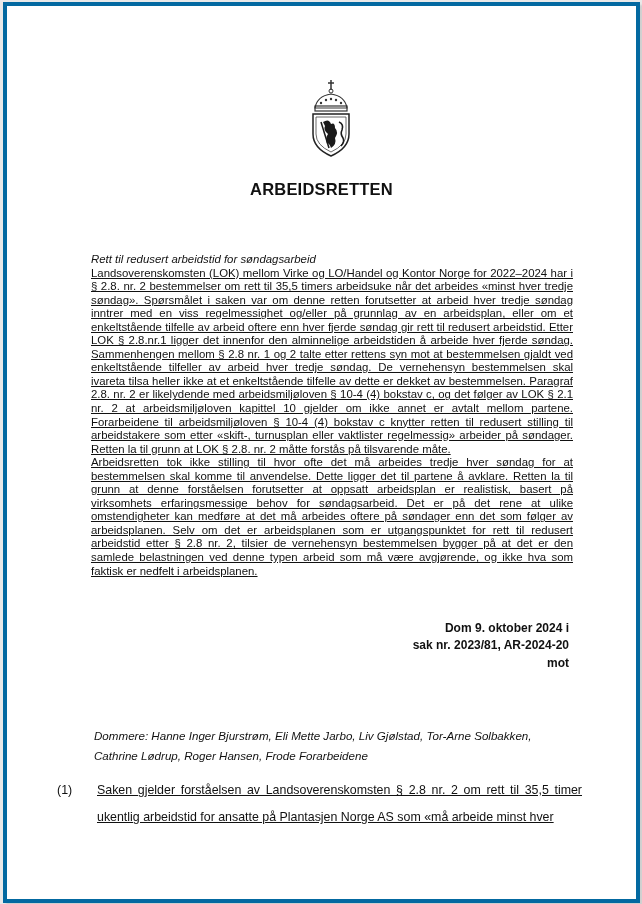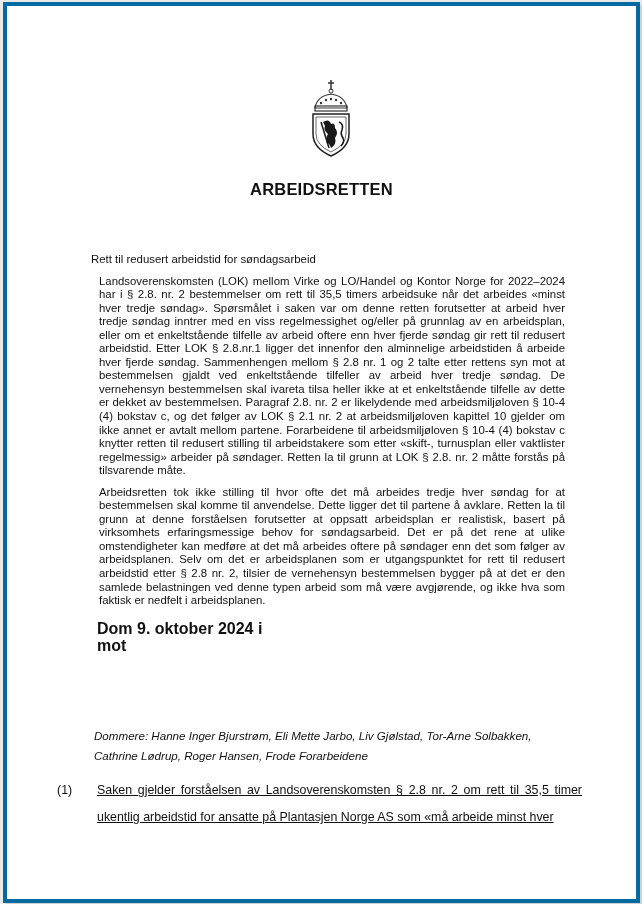--- a/index.html
+++ b/index.html
@@ -14,25 +14,25 @@
   }
   .emblem { position: absolute; left: 302px; top: 72px; width: 44px; height: 80px; }
   .title {
     position: absolute; left: 0; right: 0; top: 174px; text-align: center;
     font-weight: bold; font-size: 16.5px; letter-spacing: 0.2px;
   }
   .summary {
     position: absolute; left: 84px; top: 247px; width: 482px;
     font-size: 11.4px; line-height: 13.55px; text-align: justify;
   }
-  .summary .heading { display: block; }
-  .summary p { margin: 8px; }
+  .summary .heading { font-style: italic; display: block; }
+  .summary p { margin: 0; text-decoration: underline; }
   .caption {
-    position: absolute; left: 90px; width: 472px; top: 614px; text-align: left;
-    font-weight: bold; font-size: 16px; line-height: 17.4px;
+    position: absolute; left: 90px; width: 472px; top: 614px; text-align: right;
+    font-weight: bold; font-size: 12px; line-height: 17.4px;
   }
   .caption div { margin: 0; }
   .judges {
     position: absolute; left: 87px; top: 720px; width: 480px;
     font-style: italic; font-size: 11.6px; line-height: 20px;
   }
   .para {
     position: absolute; left: 50px; top: 771px; width: 540px;
     font-size: 12.4px; line-height: 27px;
   }
@@ -69,20 +69,21 @@
   <div class="title">ARBEIDSRETTEN</div>
 
   <div class="summary">
     <span class="heading">Rett til redusert arbeidstid for søndagsarbeid</span>
     <p>Landsoverenskomsten (LOK) mellom Virke og LO/Handel og Kontor Norge for 2022–2024 har i § 2.8. nr. 2 bestemmelser om rett til 35,5 timers arbeidsuke når det arbeides «minst hver tredje søndag». Spørsmålet i saken var om denne retten forutsetter at arbeid hver tredje søndag inntrer med en viss regelmessighet og/eller på grunnlag av en arbeidsplan, eller om et enkeltstående tilfelle av arbeid oftere enn hver fjerde søndag gir rett til redusert arbeidstid. Etter LOK § 2.8.nr.1 ligger det innenfor den alminnelige arbeidstiden å arbeide hver fjerde søndag. Sammenhengen mellom § 2.8 nr. 1 og 2 talte etter rettens syn mot at bestemmelsen gjaldt ved enkeltstående tilfeller av arbeid hver tredje søndag. De vernehensyn bestemmelsen skal ivareta tilsa heller ikke at et enkeltstående tilfelle av dette er dekket av bestemmelsen. Paragraf 2.8. nr. 2 er likelydende med arbeidsmiljøloven § 10-4 (4) bokstav c, og det følger av LOK § 2.1 nr. 2 at arbeidsmiljøloven kapittel 10 gjelder om ikke annet er avtalt mellom partene. Forarbeidene til arbeidsmiljøloven § 10-4 (4) bokstav c knytter retten til redusert stilling til arbeidstakere som etter «skift-, turnusplan eller vaktlister regelmessig» arbeider på søndager. Retten la til grunn at LOK § 2.8. nr. 2 måtte forstås på tilsvarende måte.</p>
     <p>Arbeidsretten tok ikke stilling til hvor ofte det må arbeides tredje hver søndag for at bestemmelsen skal komme til anvendelse. Dette ligger det til partene å avklare. Retten la til grunn at denne forståelsen forutsetter at oppsatt arbeidsplan er realistisk, basert på virksomhets erfaringsmessige behov for søndagsarbeid. Det er på det rene at ulike omstendigheter kan medføre at det må arbeides oftere på søndager enn det som følger av arbeidsplanen. Selv om det er arbeidsplanen som er utgangspunktet for rett til redusert arbeidstid etter § 2.8 nr. 2, tilsier de vernehensyn bestemmelsen bygger på at det er den samlede belastningen ved denne typen arbeid som må være avgjørende, og ikke hva som faktisk er nedfelt i arbeidsplanen.</p>
   </div>
 
   <div class="caption">
     <div>Dom 9. oktober 2024 i</div>
+    <div>sak nr. 2023/81, AR-2024-20</div>
     <div>mot</div>
   </div>
 
   <div class="judges">Dommere: Hanne Inger Bjurstrøm, Eli Mette Jarbo, Liv Gjølstad, Tor-Arne Solbakken, Cathrine Lødrup, Roger Hansen, Frode Forarbeidene</div>
 
   <div class="para">
     <span class="num">(1)</span>
     <span class="text">Saken gjelder forståelsen av Landsoverenskomsten § 2.8 nr. 2 om rett til 35,5 timer ukentlig arbeidstid for ansatte på Plantasjen Norge AS som «må arbeide minst hver</span>
   </div>
 

